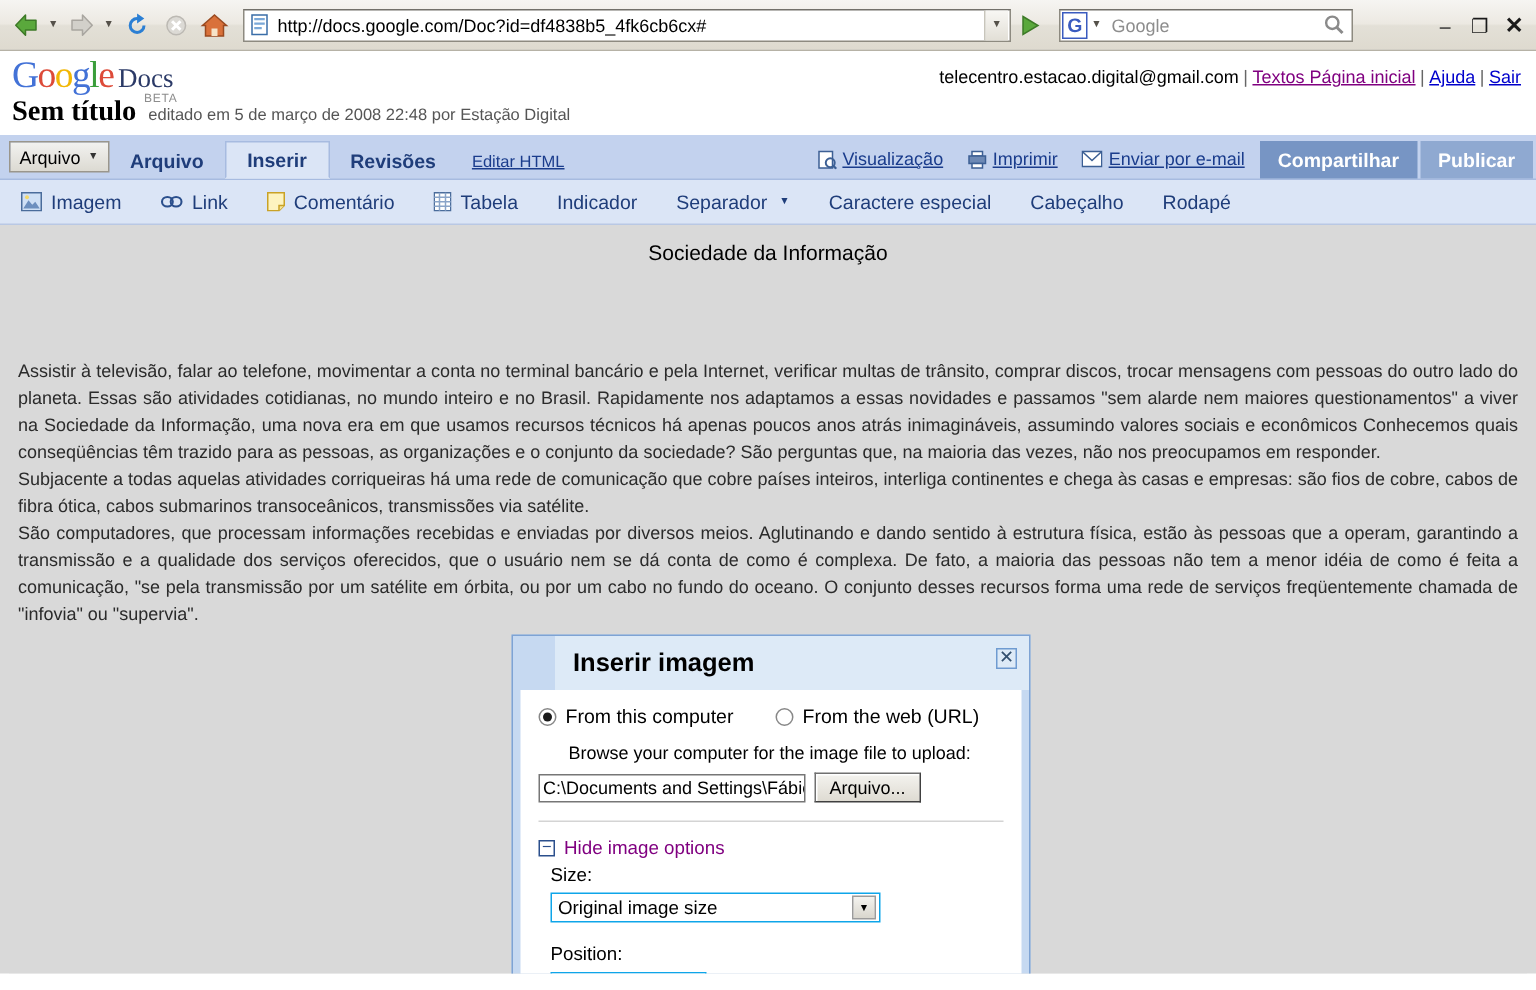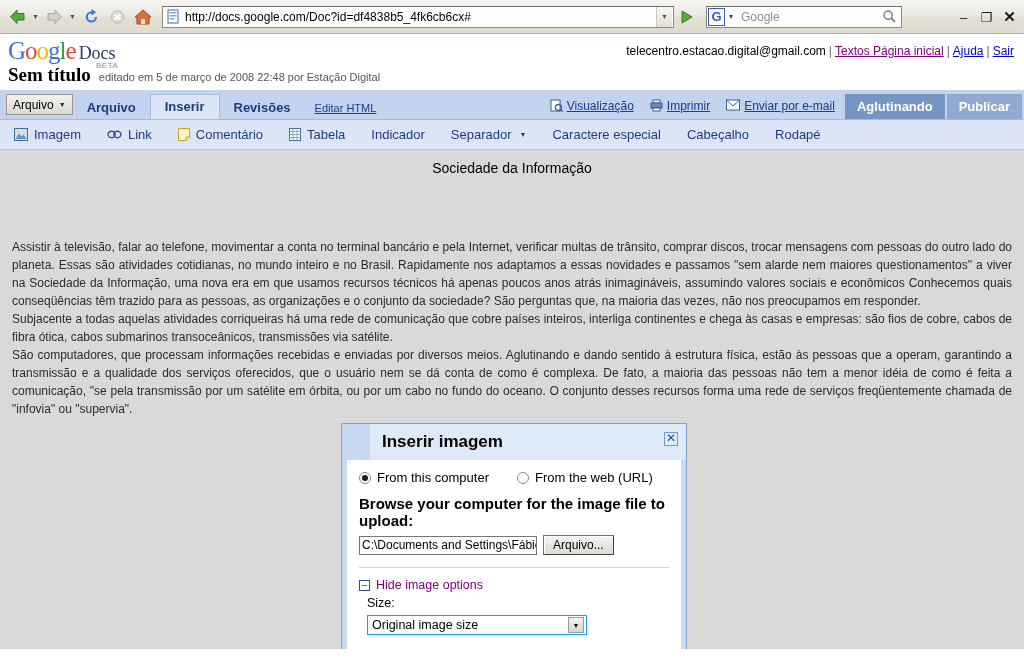--- a/index.html
+++ b/index.html
@@ -183,21 +183,21 @@
   .tab-link {
     font-size: 11px; color:#1a3c8c; text-decoration: underline;
     padding: 0 10px; margin-bottom: 5px;
     font-weight: normal;
   }
   .tab-right {
     position: absolute; right: 0; bottom: 0;
     display: flex; align-items: flex-end; height: 30px;
   }
   .tr-link {
-    display: flex; align-items: flex-start; gap: 4px;
+    display: flex; align-items: center; gap: 4px;
     font-size: 12px; color:#1a3c8c;
     margin: 0 8px 6px 8px;
     white-space: nowrap;
   }
   .tr-link u { text-decoration: underline; }
   .tr-big {
     height: 25px; padding: 0 12px;
     display: flex; align-items: center;
     font-size: 13px; font-weight: bold; color:#fff;
     background: #7795c4;
@@ -295,21 +295,21 @@
   .radio-opt:first-child { width: 158px; }
   .rad {
     width: 12px; height: 12px; border-radius: 50%;
     border: 1px solid #888; background: #fff;
     display: inline-flex; align-items:center; justify-content:center;
     flex: 0 0 auto;
   }
   .rad.on::after {
     content:""; width: 6px; height:6px; border-radius:50%; background:#1a1a1a;
   }
-  .dlg-label-b { font-size: 15px; font-weight: bold; margin-bottom: 6px; }
+  .dlg-label-b { font-size: 12px; font-weight: normal; margin-bottom: 6px; margin-left: 20px; }
   .file-row { display: flex; align-items: center; gap: 6px; margin-bottom: 4px; }
   .file-input {
     width: 178px; height: 19px;
     border: 1px solid #767676;
     background: #fff;
     font-size: 12px; color: #000;
     padding: 0 2px;
     display: flex; align-items: center;
     overflow: hidden; white-space: nowrap;
   }
@@ -484,21 +484,21 @@
       <u>Imprimir</u>
     </div>
     <div class="tr-link">
       <svg width="14" height="12" viewBox="0 0 14 12">
         <rect x="0.5" y="1" width="13" height="10" fill="#fff" stroke="#3c5f94"></rect>
         <path d="M0.5 1 L7 7 L13.5 1" fill="none" stroke="#3c5f94"></path>
       </svg>
       <u>Enviar por e-mail</u>
     </div>
     <div class="tr-big">
-      <span>Aglutinando</span>
+      <span>Compartilhar</span>
     </div>
     <div class="tr-big publish">
       <span>Publicar</span>
     </div>
   </div>
 </div>
 
 <div class="inserttoolbar">
   <div class="ins-item">
     <svg width="14" height="13" viewBox="0 0 14 13">

